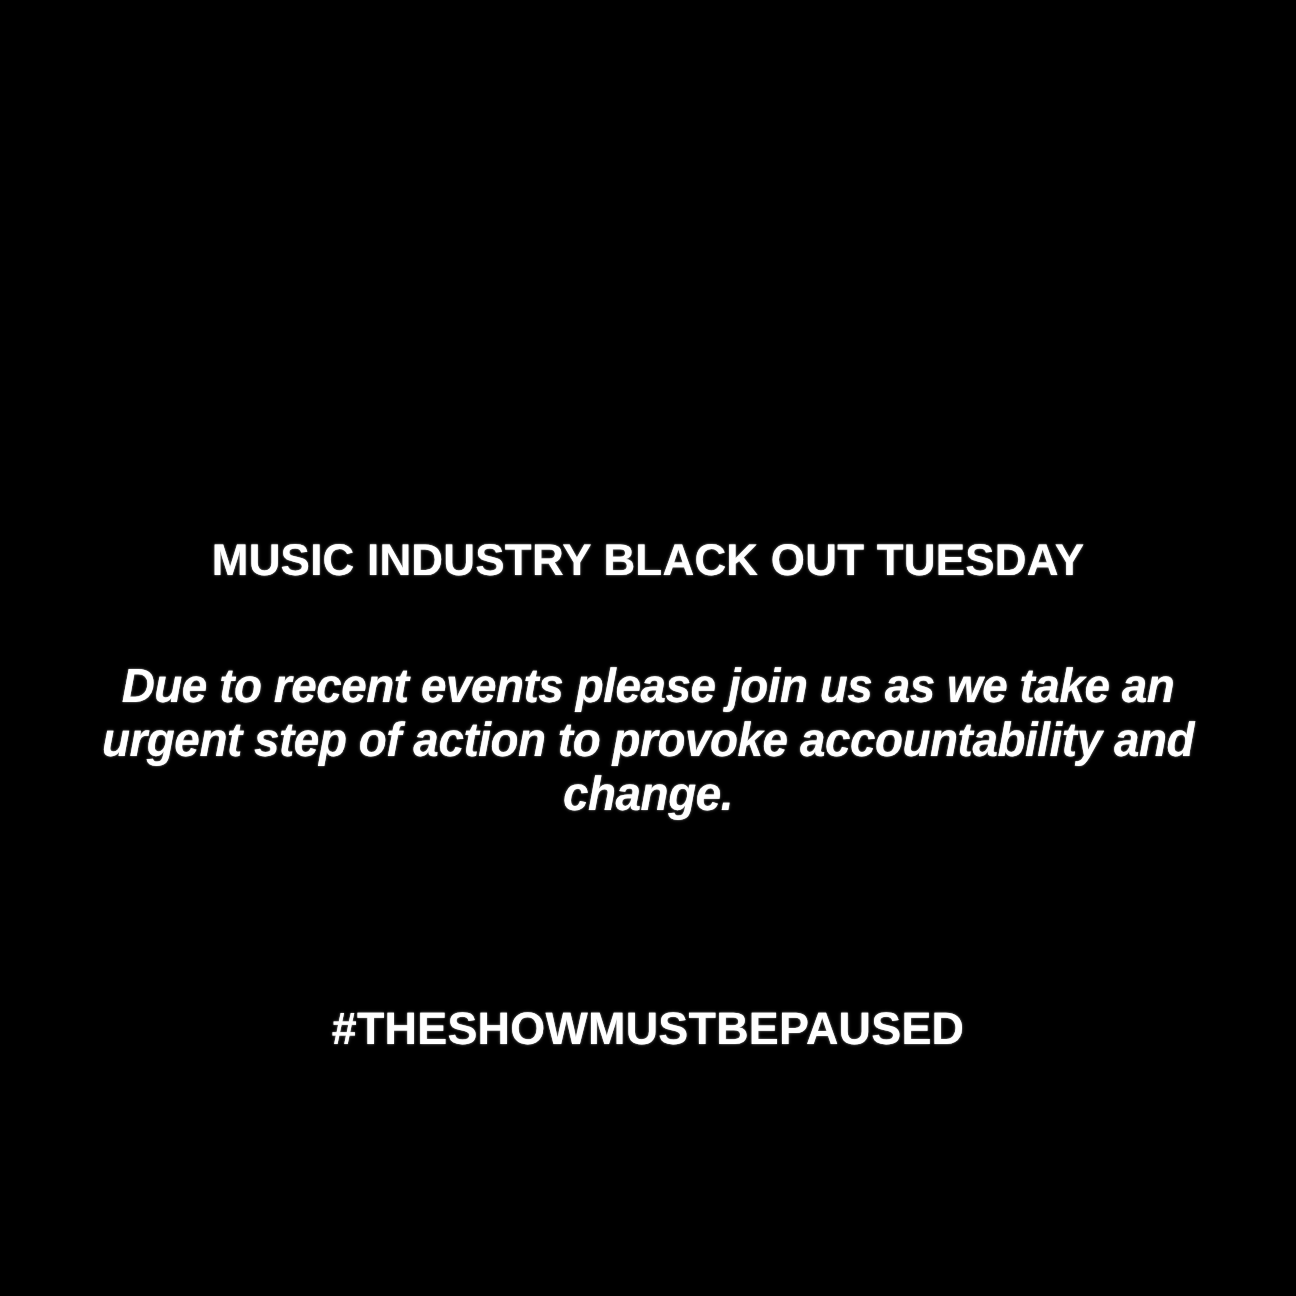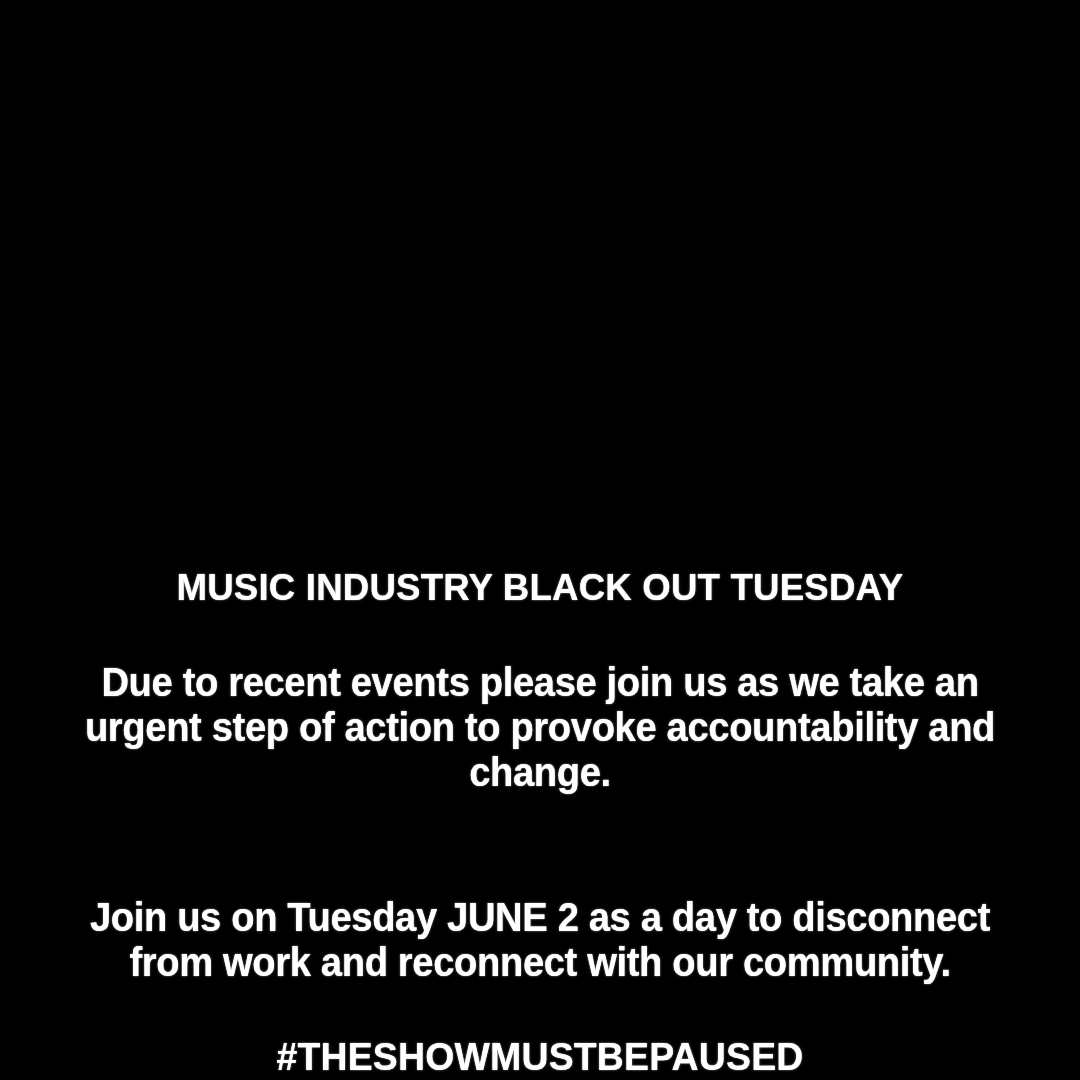--- a/index.html
+++ b/index.html
@@ -15,21 +15,21 @@
 
   #poster {
     position: relative;
     width: 1080px;
     height: 1080px;
     background: #000000;
     overflow: hidden;
     display: flex;
     flex-direction: column;
     align-items: center;
-    justify-content: flex-end;
+    justify-content: center;
     box-sizing: border-box;
   }
 
   .statement {
     width: 1080px;
     padding: 0 24px;
     box-sizing: border-box;
     text-align: center;
     color: #ffffff;
     margin-top: 243px;
@@ -52,21 +52,22 @@
 
   .headline {
     font-size: 37px;
     line-height: 48px;
     letter-spacing: 0.005em;
     font-weight: 700;
     transform: scaleX(0.99);
   }
 
   .para {
-    margin: 5px;
+    margin: 16px;
+    font-style: italic;
   }
 
   .line {
     font-size: 40px;
     line-height: 45px;
     font-weight: 700;
     transform: scaleX(0.955);
   }
 
   .hashtag {
@@ -101,25 +102,19 @@
       <div class="line">Due to recent events please join us as we take an</div>
       <div class="line">urgent step of action to provoke accountability and</div>
       <div class="line">change.</div>
     </div>
 
     <div class="gap-between-paras"></div>
 
 
     <div class="gap-between-paras"></div>
 
-    <div class="para">
-      <div class="line">
-        <span>Join us on Tuesday </span><span class="emphasis">JUNE 2</span><span> as a day to disconnect</span>
-      </div>
-      <div class="line">from work and reconnect with our community.</div>
-    </div>
 
     <div class="gap-before-hashtag"></div>
 
     <div class="hashtag">#THESHOWMUSTBEPAUSED</div>
 
   </div>
 </div>
 
 </body></html>

